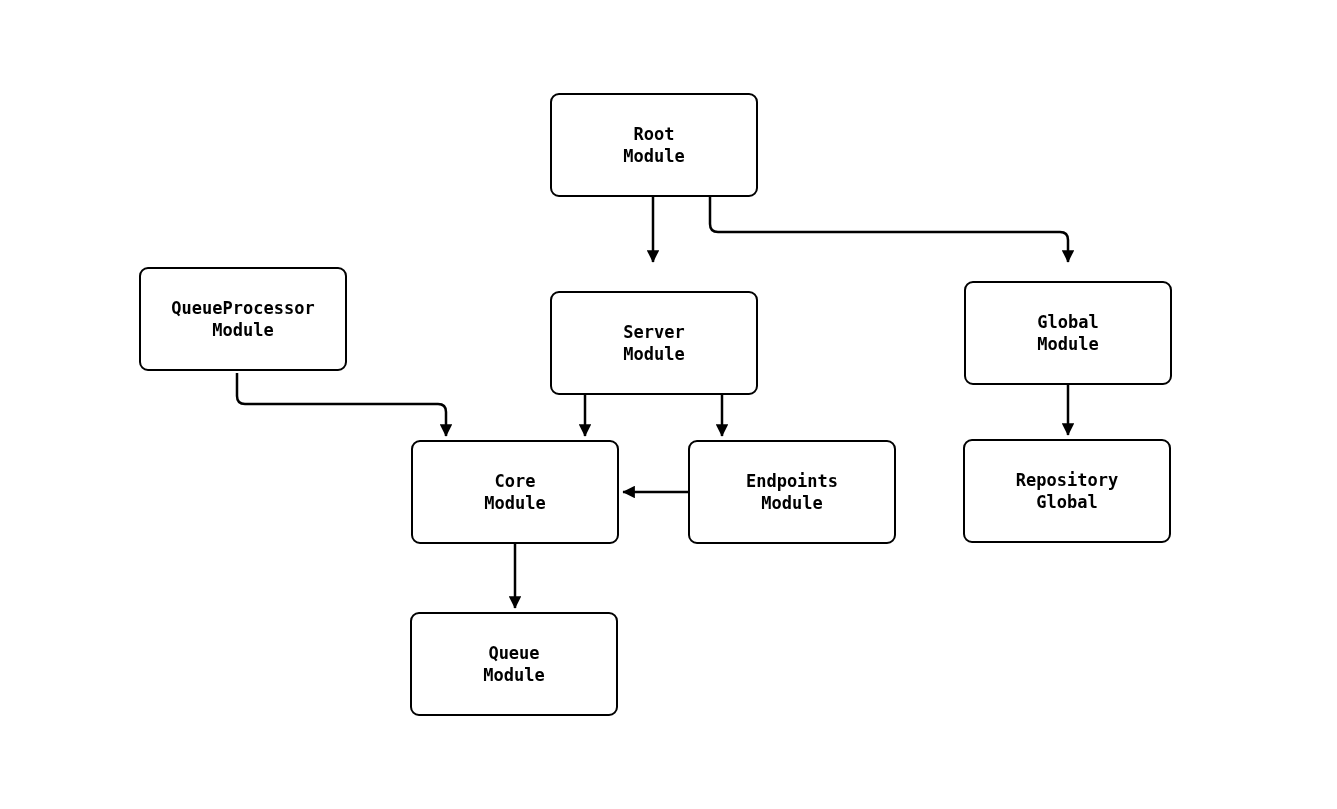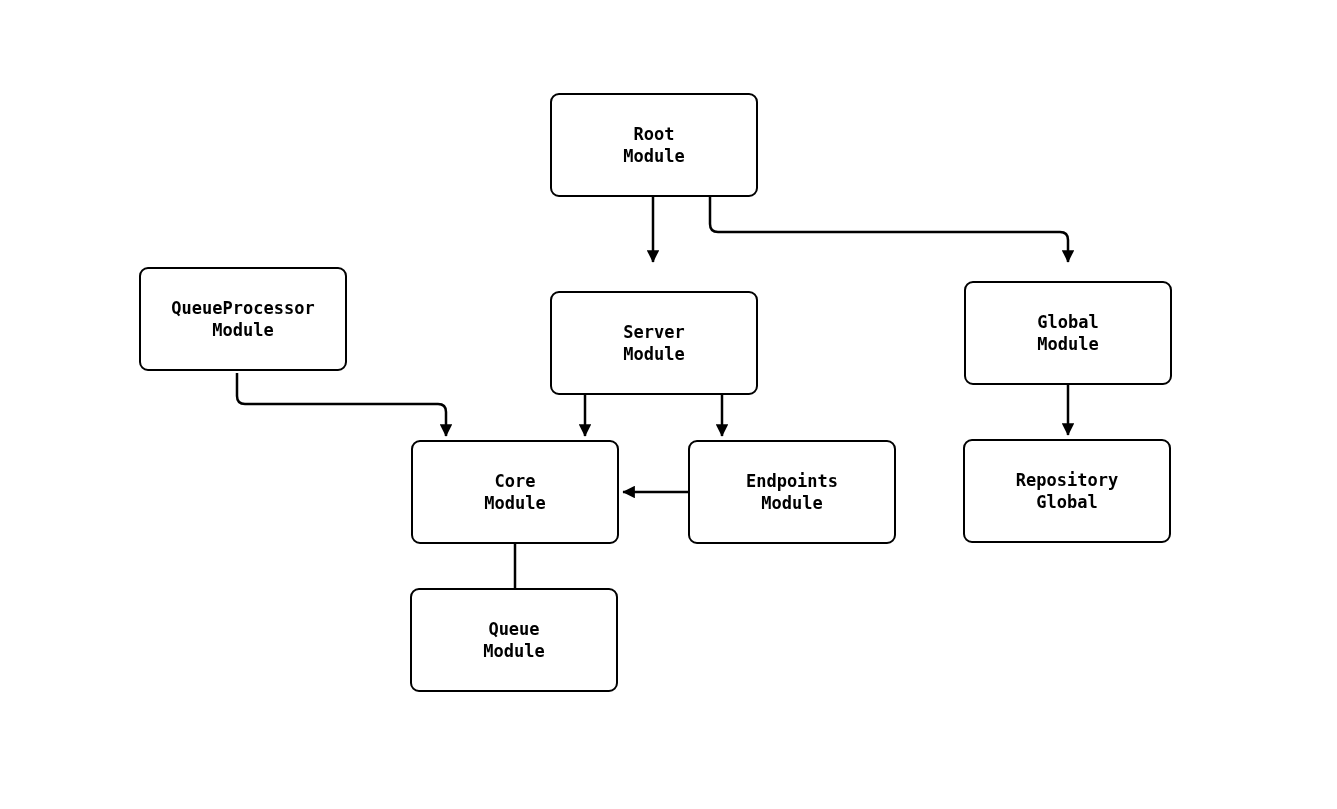--- a/index.html
+++ b/index.html
@@ -47,21 +47,21 @@
     text-align: center;
     white-space: pre-line;
   }
   .n-root          { left: 550px; top: 93px;  }
   .n-queueprocessor{ left: 139px; top: 267px; }
   .n-server        { left: 550px; top: 267px; margin-top: 24px; }
   .n-global        { left: 964px; top: 281px; }
   .n-core          { left: 411px; top: 440px; align-items: center; }
   .n-endpoints     { left: 688px; top: 440px; }
   .n-repository    { left: 963px; top: 439px; }
-  .n-queue         { left: 410px; top: 588px; }
+  .n-queue         { left: 410px; top: 612px; }
 </style>
 </head>
 <body>
 
 <div class="canvas">
 
   <svg class="edges-layer" width="1337" height="809" viewBox="0 0 1337 809" xmlns="http://www.w3.org/2000/svg">
     <defs>
       <marker id="arrowhead" viewBox="0 0 10 10" refX="9.5" refY="5" markerWidth="6" markerHeight="5" orient="auto-start-reverse">
         <path d="M0,0 L10,5 L0,10 z" fill="#000000"></path>

